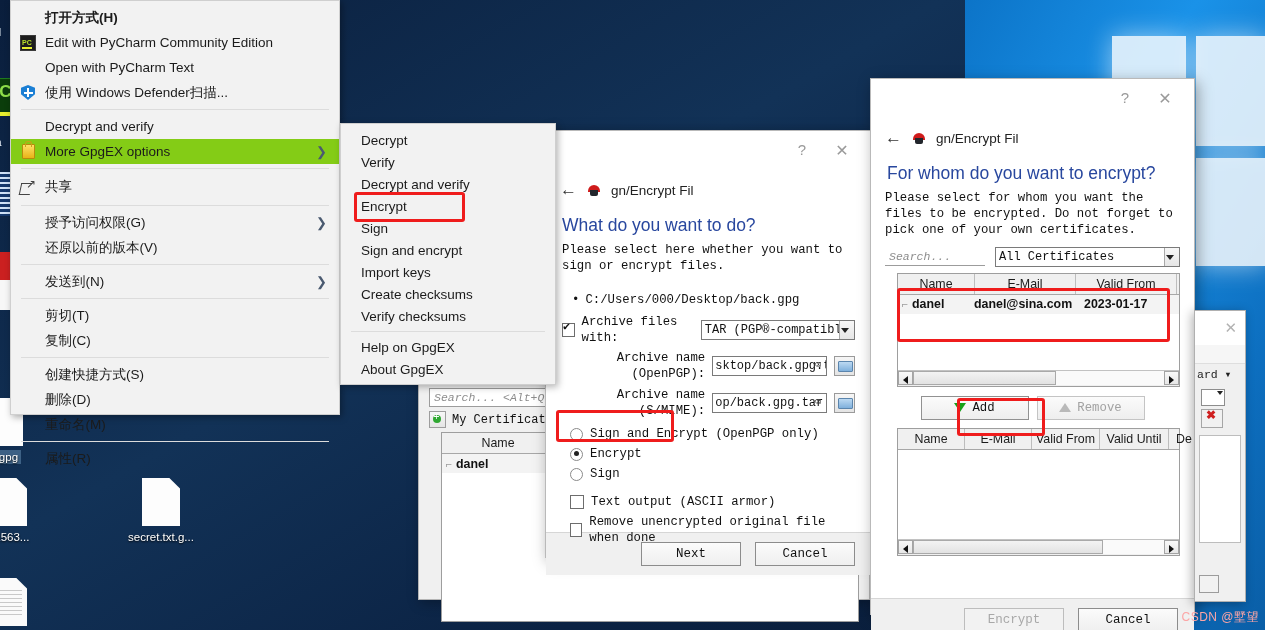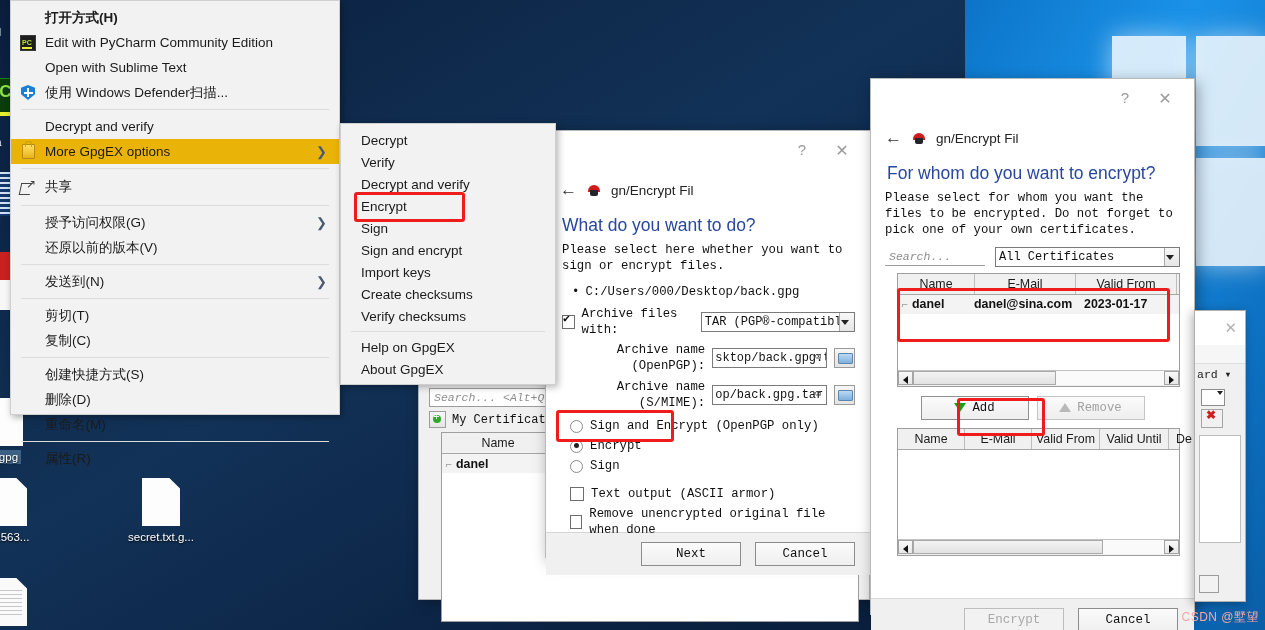--- a/index.html
+++ b/index.html
@@ -34,21 +34,21 @@
   .dicon .lbl{display:inline-block;padding:1px 3px;text-shadow:0 1px 2px #000;}
   .dicon.sel .lbl{background:#3d6185;}
   
   #ctxmenu{
     position:absolute;left:10px;top:0;width:330px;height:415px;
     background:#f2f2f2;border:1px solid #cfcfcf;
     box-shadow:2px 2px 7px rgba(0,0,0,.35);
     font-size:13.5px;color:#1b1b1b;padding:4px 0 0 0;box-sizing:border-box;
   }
   .mi{height:25px;display:flex;align-items:center;padding:0 8px 0 0;position:relative;}
-  .mi.hi{background:#eab308;align-items:center;}
+  .mi.hi{background:#84cc16;align-items:center;}
   .mi .ico{width:34px;flex:0 0 34px;display:flex;align-items:center;justify-content:center;}
   .mi .txt{flex:1;white-space:nowrap;}
   .mi.bold .txt{font-weight:bold;}
   .mi .arr{font-size:13px;color:#4a5a70;padding-right:4px;}
   .msep{height:1px;background:#dcdcdc;margin:4px 10px 4px 10px;}
   .ic-pycharm{width:14px;height:14px;background:#1d1d1d;border:1px solid #3a3a3a;position:relative;}
   .ic-pycharm:after{content:"PC";position:absolute;left:1px;top:0px;font-size:7px;color:#b8e02a;font-weight:bold;line-height:13px;}
   .ic-pycharm:before{content:"";position:absolute;left:1px;bottom:1px;width:10px;height:2px;background:#e6ef2f;}
   .ic-shield{width:14px;height:15px;background:#1b7fd4;clip-path:polygon(50% 0,100% 18%,100% 62%,50% 100%,0 62%,0 18%);position:relative;}
   .ic-shield:after{content:"";position:absolute;left:6px;top:3px;width:2px;height:9px;background:#fff;}
@@ -214,21 +214,21 @@
     <span class="sysbtn help">?</span>
     <span class="sysbtn close">✕</span>
   </div>
   <div class="qt-head">
     <span class="back">←</span>
     <span class="applogo"></span>
     <span>gn/Encrypt Fil</span>
   </div>
   <div class="qt-title">What do you want to do?</div>
   <div class="qt-body" style="height:282px;">
-    <div style="margin-bottom:10px;">Please select here whether you want to sign or encrypt files.</div>
+    <div style="margin-bottom:18px;">Please select here whether you want to sign or encrypt files.</div>
     <div style="display:flex;gap:6px;margin:3px 0 5px 10px;">
       <span>•</span>
       <span>C:/Users/000/Desktop/back.gpg</span>
     </div>
 
     <div class="row">
       <span class="cbx on"></span>
       <span style="width:128px;">Archive files with:</span>
       <span class="combo" style="width:152px;">
         <span>TAR (PGP®-compatible)</span>
@@ -381,21 +381,21 @@
     <span class="txt">打开方式(H)</span>
   </div>
   <div class="mi">
     <span class="ico">
         <span class="ic-pycharm"></span>
       </span>
     <span class="txt">Edit with PyCharm Community Edition</span>
   </div>
   <div class="mi">
     <span class="ico"></span>
-    <span class="txt">Open with Sublime Text</span>
+    <span class="txt">Open with PyCharm Text</span>
   </div>
   <div class="mi">
     <span class="ico">
         <span class="ic-shield"></span>
       </span>
     <span class="txt">使用 Windows Defender扫描...</span>
   </div>
   <div class="msep"></div>
   <div class="mi">
     <span class="ico"></span>

